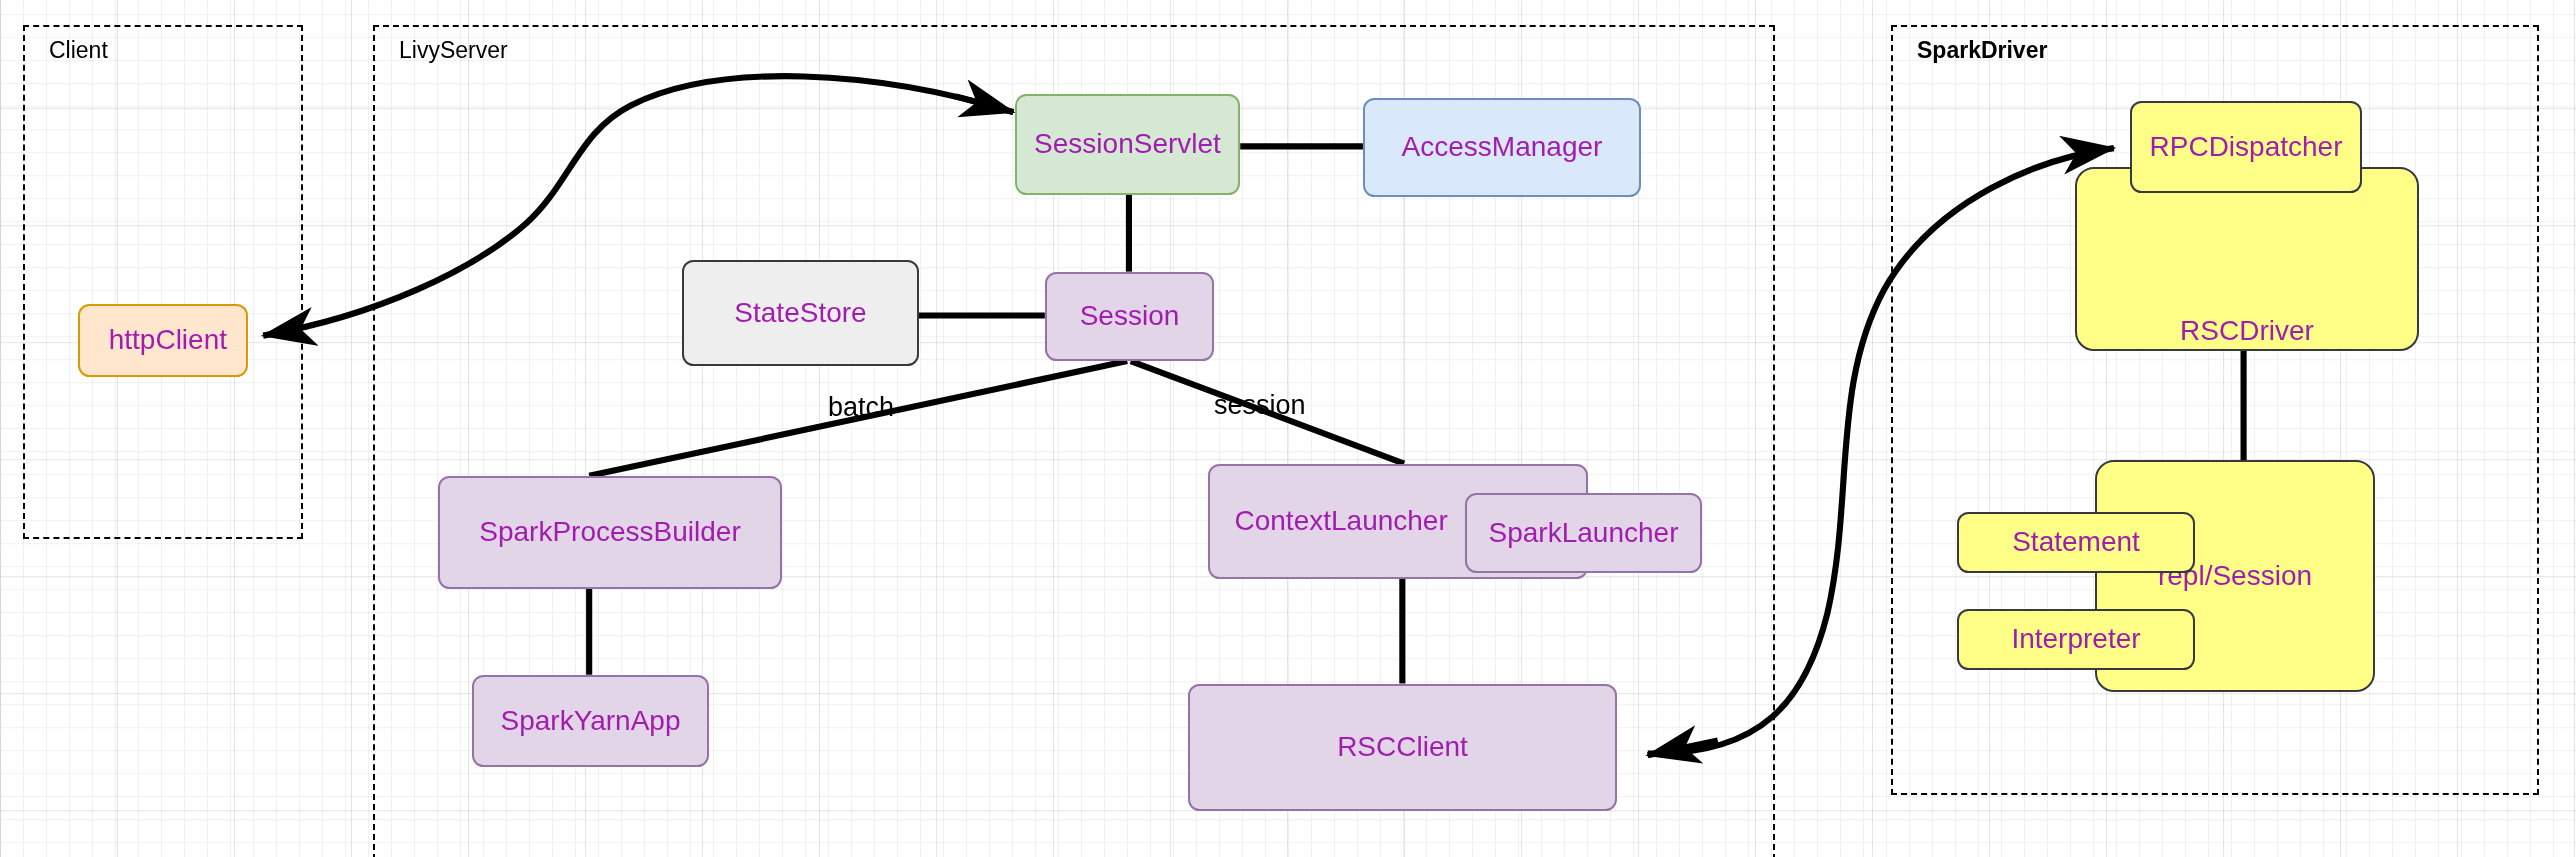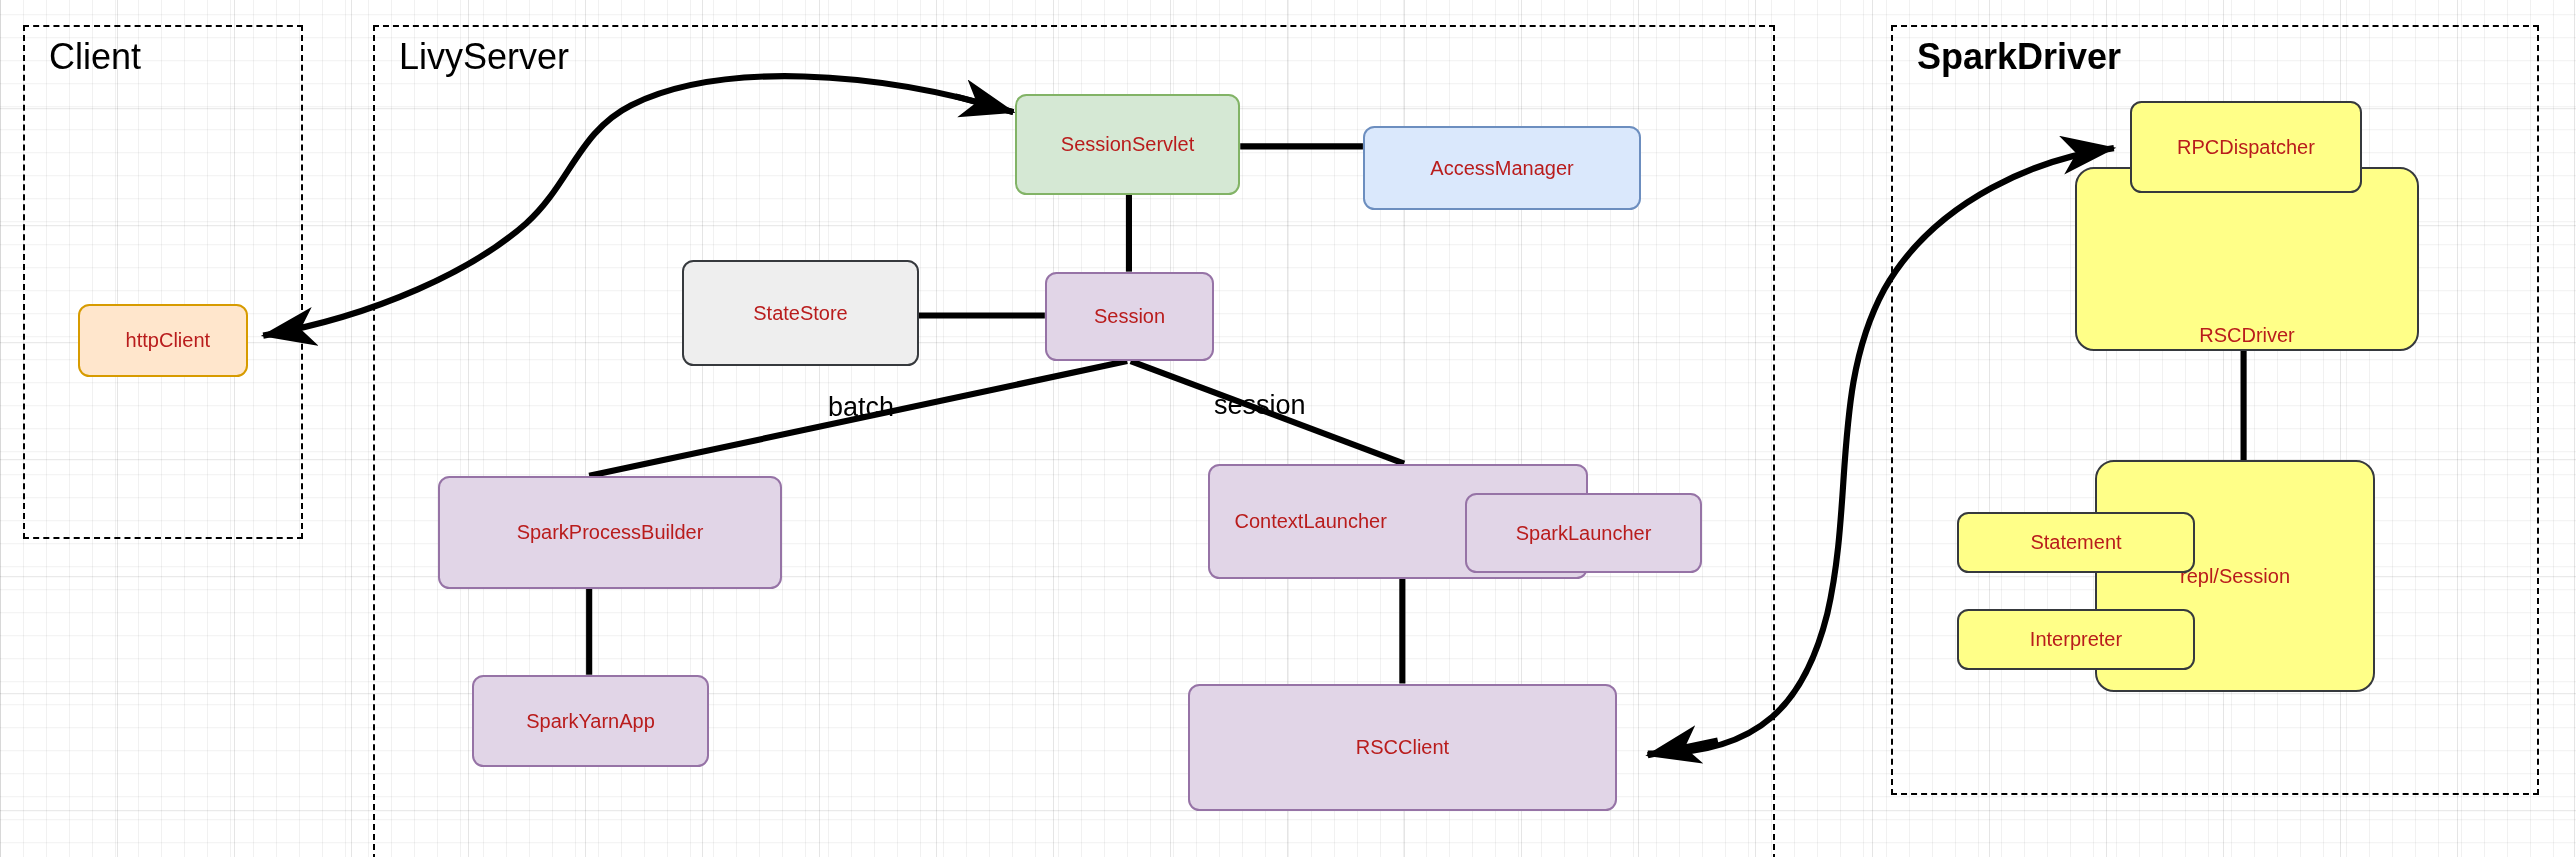--- a/index.html
+++ b/index.html
@@ -15,28 +15,28 @@
     background-position:0 -8.8px,0 -8.8px,0 -8.8px,0 -8.8px;
     font-family:"Liberation Sans", sans-serif;
   }
   svg.layer{position:absolute;left:0;top:0;width:2576px;height:857px;overflow:visible;}
   .edges{z-index:1;}
   .group{
     position:absolute;border:2.6px dashed #000;background:transparent;
     box-sizing:border-box;z-index:2;
   }
   .group-title{
-    position:absolute;font-size:36px;color:#000;white-space:nowrap;z-index:3;
+    position:absolute;font-size:23px;color:#000;white-space:nowrap;z-index:3;
     line-height:1;
   }
   .group-title.bold{font-weight:bold;}
   .node{
     position:absolute;box-sizing:border-box;display:flex;
     align-items:center;justify-content:center;
-    border-radius:11.4px;font-size:20px;color:#b91c1c;
+    border-radius:11.4px;font-size:28px;color:#a21caf;
     text-align:center;line-height:1.15;z-index:5;
     padding:1.8px 5.3px;
   }
   .edge-label{
     position:absolute;font-size:27px;color:#000;
     white-space:nowrap;z-index:6;line-height:1;
   }
 </style>
 </head>
 <body>
@@ -92,21 +92,21 @@
   <div class="group-title bold" style="left:1917px;top:39px;">SparkDriver</div>
 
   <div class="node" style="left:78px;top:304px;width:170px;height:73px;background:#ffe6cc;border:2.6px solid #d79b00;padding-left:15px;">
     <span>httpClient</span>
   </div>
 
   <div class="node" style="left:1015px;top:94px;width:225px;height:101px;background:#d5e8d4;border:2.6px solid #82b366;">
     <span>SessionServlet</span>
   </div>
 
-  <div class="node" style="left:1363px;top:98px;width:278px;height:84px;background:#dae8fc;border:2.6px solid #6c8ebf;margin-top:28px;">
+  <div class="node" style="left:1363px;top:98px;width:278px;height:99px;background:#dae8fc;border:2.6px solid #6c8ebf;">
     <span>AccessManager</span>
   </div>
 
   <div class="node" style="left:682px;top:260px;width:237px;height:106px;background:#eeeeee;border:2.6px solid #36393d;">
     <span>StateStore</span>
   </div>
 
   <div class="node" style="left:1045px;top:272px;width:169px;height:89px;background:#e1d5e7;border:2.6px solid #9673a6;">
     <span>Session</span>
   </div>

